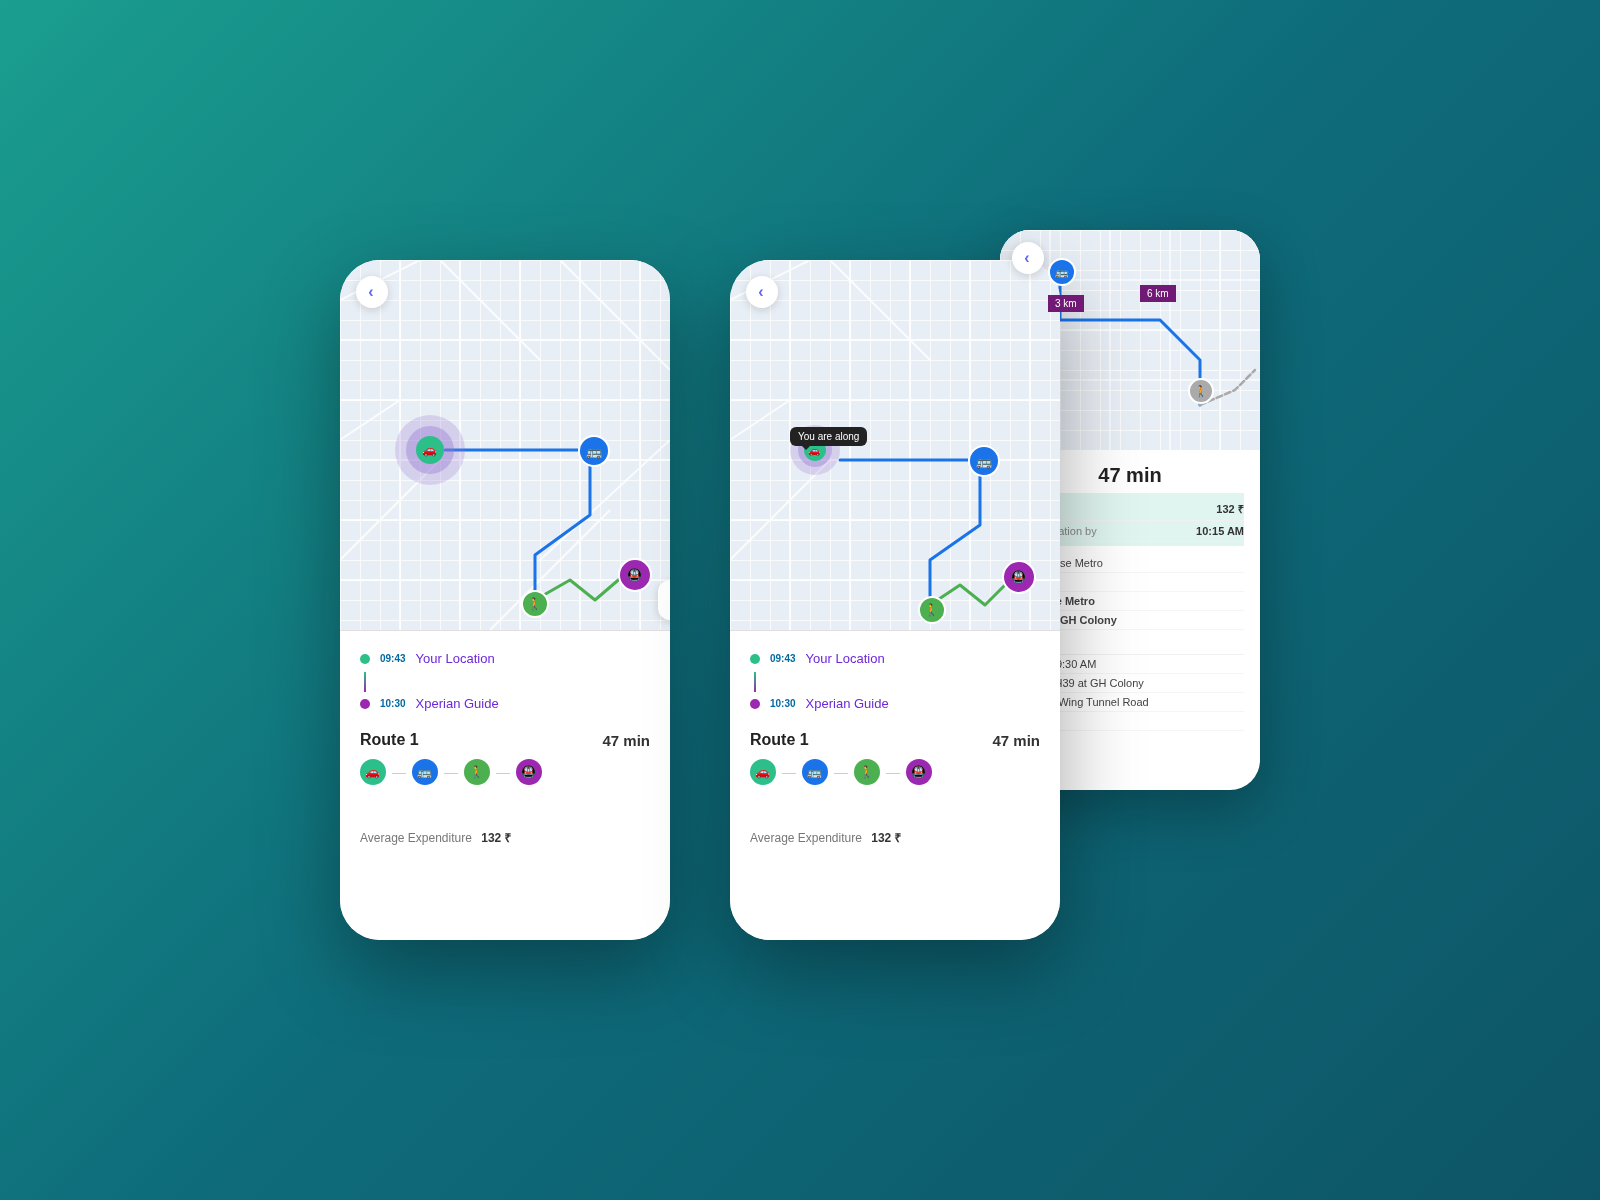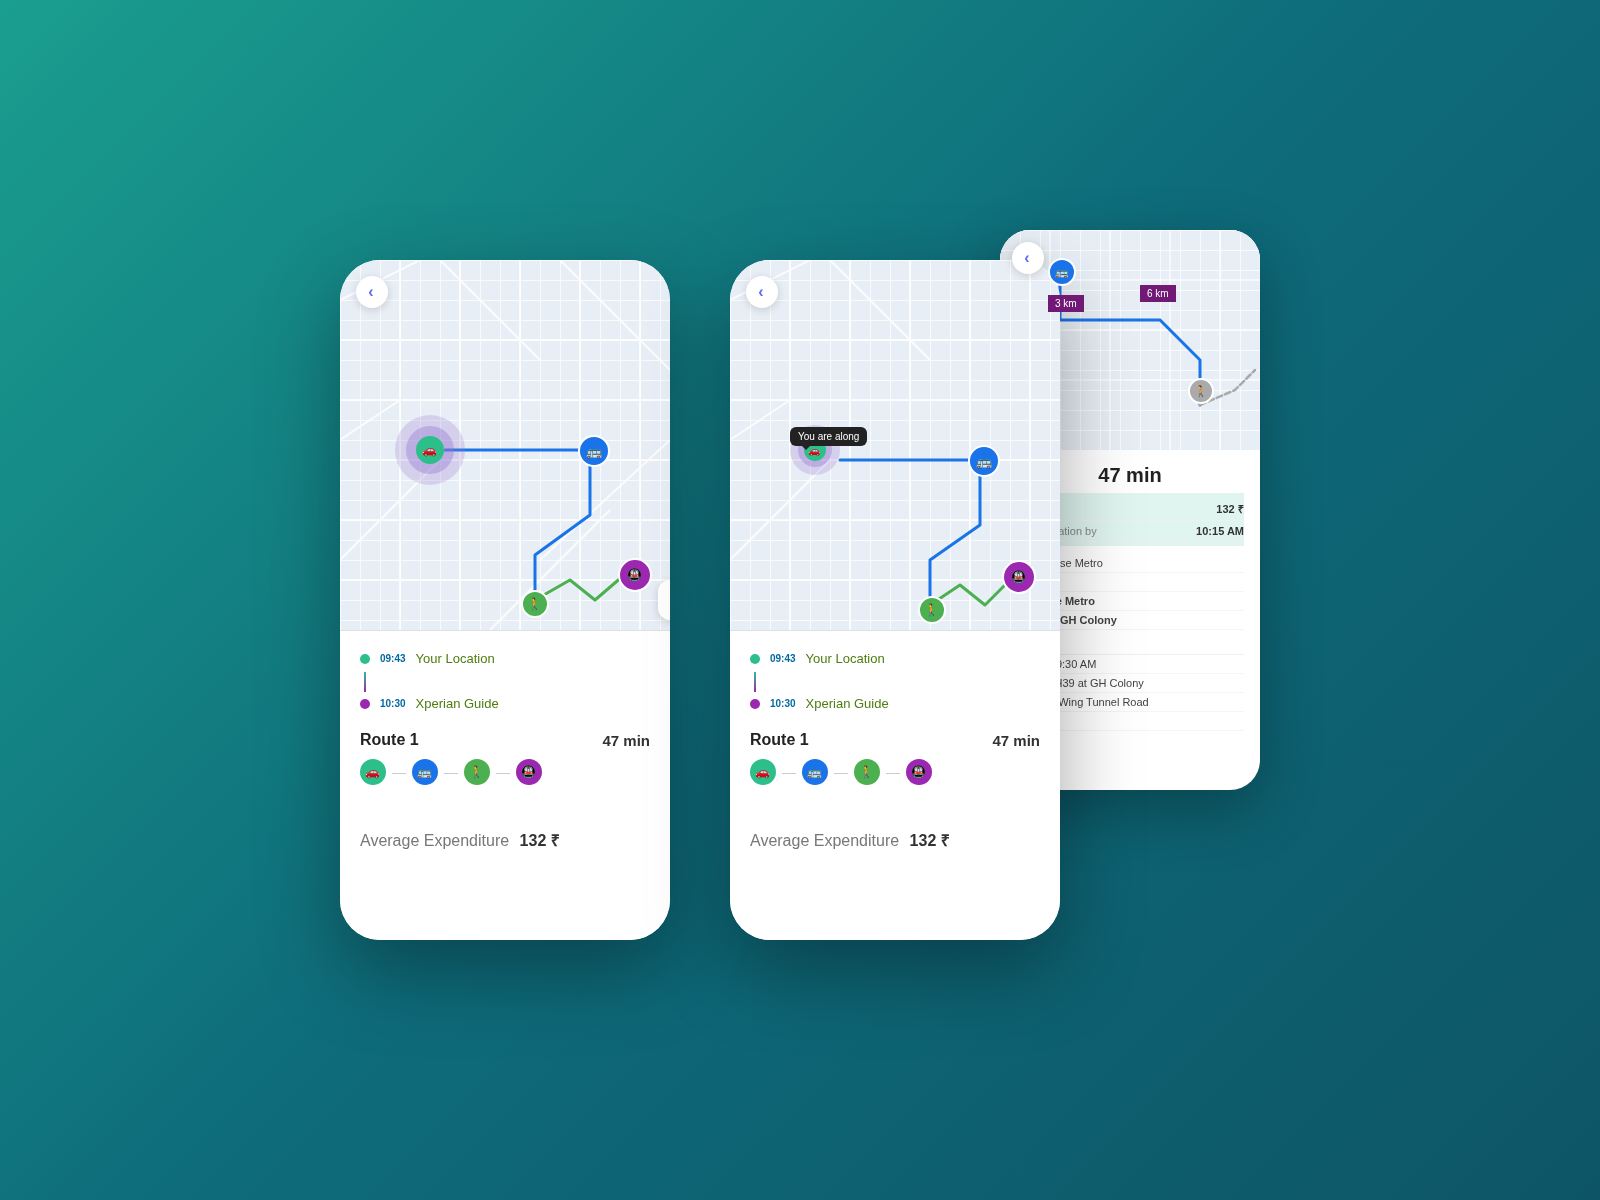--- a/index.html
+++ b/index.html
@@ -254,21 +254,21 @@
     }
 
     .time-text {
       font-size: 10px;
       font-weight: 600;
       color: #0369a1;
     }
 
     .time-label {
       font-size: 13px;
-      color: #4d7c0f;
+      color: #6d28d9;
     }
 
     .route-row {
       display: flex;
       justify-content: space-between;
       align-items: center;
       margin-top: 14px;
       margin-bottom: 10px;
     }
 
@@ -306,21 +306,21 @@
     .t-icon-bus { background: #1a73e8; }
     .t-icon-walk { background: #4caf50; }
     .t-icon-metro { background: #9c27b0; }
 
     .t-dash {
       color: #ccc;
       font-size: 14px;
     }
 
     .expense-row {
-      font-size: 16px;
+      font-size: 12px;
       color: #777;
       margin-top: 44px;
     }
 
     .expense-amount {
       font-weight: 600;
       color: #333;
     }
 
     

